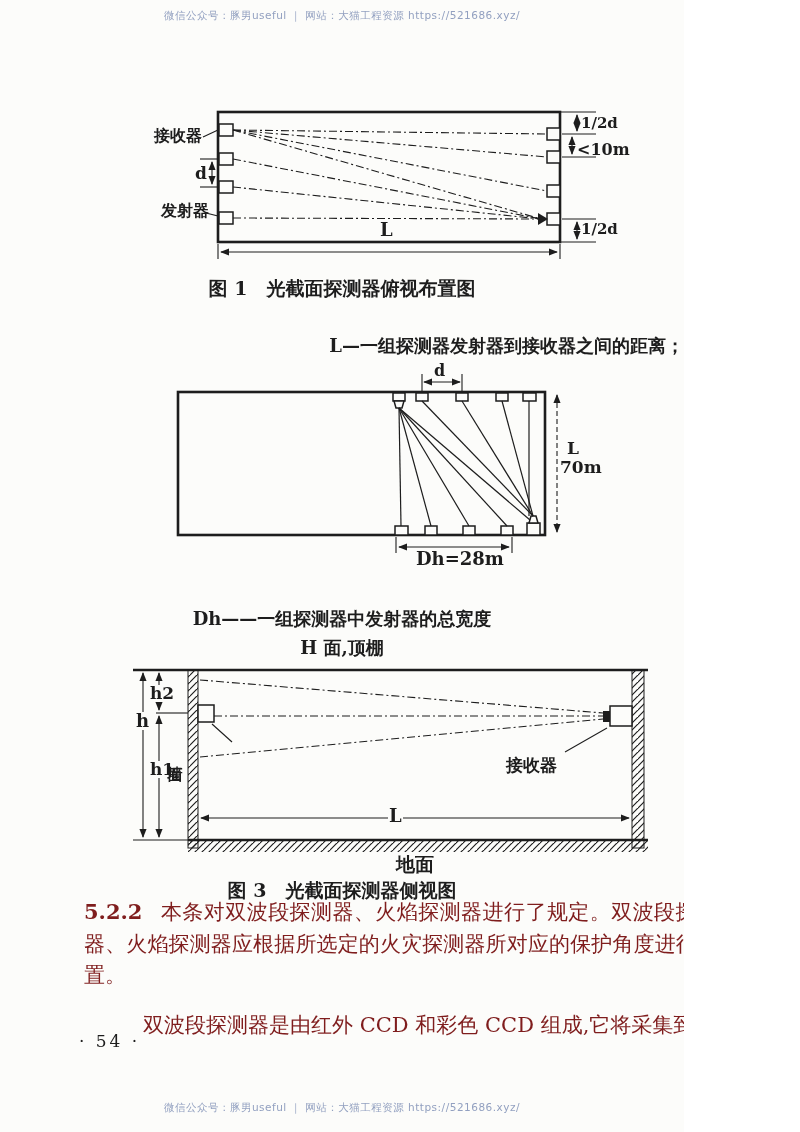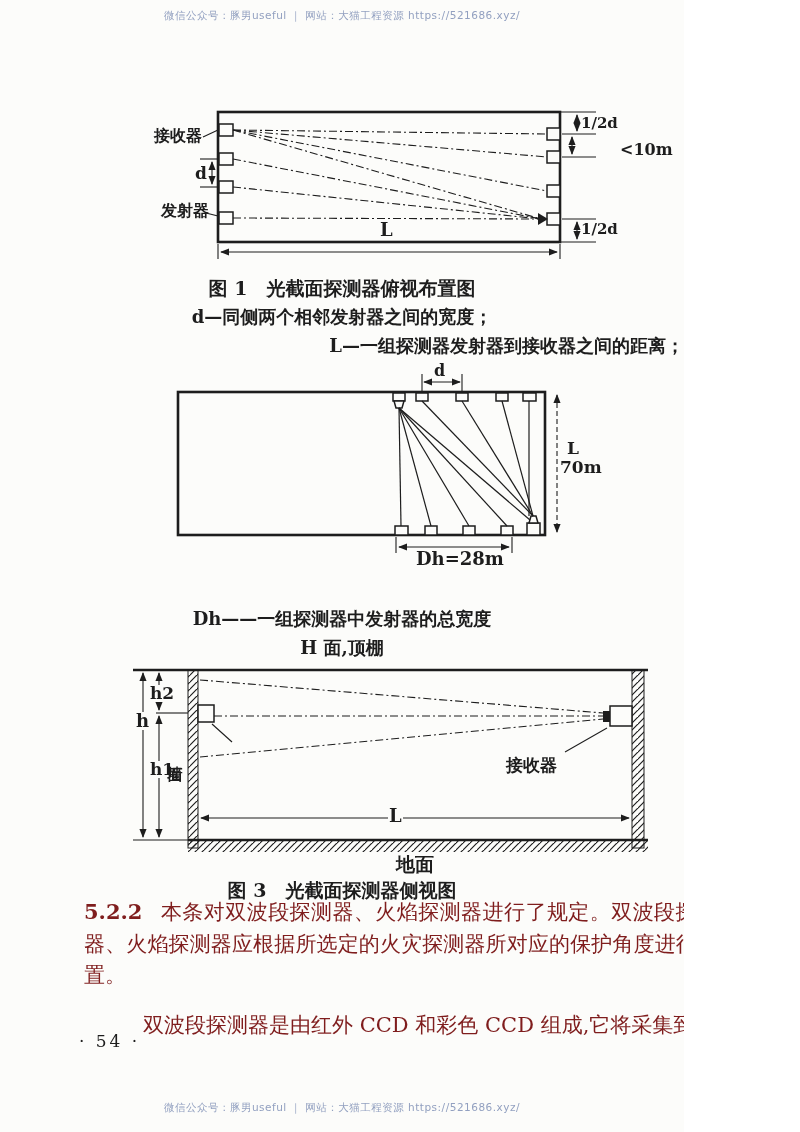--- a/index.html
+++ b/index.html
@@ -101,26 +101,25 @@
 
       <line class="ln" x1="88" y1="144" x2="88" y2="159"></line>
       <line class="ln" x1="430" y1="144" x2="430" y2="159"></line>
       <line class="ln" x1="91" y1="152" x2="427" y2="152" marker-start="url(#arr1)" marker-end="url(#arr1)"></line>
     </svg>
     <span class="flabel" style="left:24px; top:28px; font-size:16px;">接收器</span>
     <span class="flabel" style="left:31px; top:103px; font-size:16px;">发射器</span>
     <span class="flabel bg" style="left:64px; top:65px; font-size:17px;">d</span>
     <span class="flabel" style="left:250px; top:121px; font-size:18px;">L</span>
     <span class="flabel" style="left:451px; top:16px; font-size:15px;">1/2d</span>
-    <span class="flabel" style="left:447px; top:42px; font-size:16px;margin-left:43px;">&lt;10m</span>
+    <span class="flabel" style="left:447px; top:42px; font-size:16px;">&lt;10m</span>
     <span class="flabel" style="left:451px; top:122px; font-size:15px;">1/2d</span>
   </div>
 
   <div class="caption" style="top:278px;">图 1　光截面探测器俯视布置图</div>
-  <div class="note" style="top:307px;">d—同侧两个相邻发射器之间的宽度；</div>
   <div class="note" style="top:336px;text-align:right;">L—一组探测器发射器到接收器之间的距离；</div>
 
   <div class="fig" style="left:130px; top:360px; width:540px; height:215px;">
     <svg width="540" height="215" viewBox="0 0 540 215">
       <defs>
         <marker id="arr2" viewBox="0 0 10 10" refX="9" refY="5" markerWidth="9" markerHeight="9" orient="auto-start-reverse" markerUnits="userSpaceOnUse">
           <path d="M0,1 L10,5 L0,9 Z" fill="#1d1d1d"></path>
         </marker>
       </defs>
 

